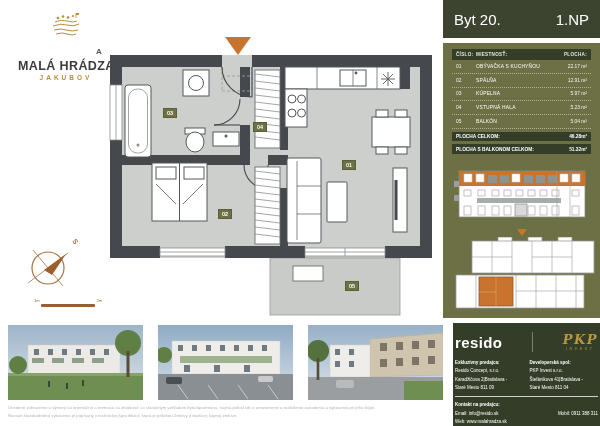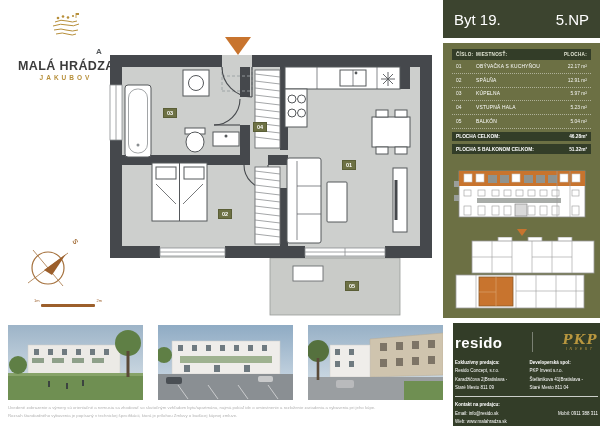--- a/index.html
+++ b/index.html
@@ -222,22 +222,22 @@
   <div class="compass-s">S</div>
 </div>
 <div class="scalebar">
   <span class="lab l">1m</span>
   <span class="lab r">2m</span>
   <div class="bar"></div>
 </div>
 
 <div class="rpanel">
   <div class="rhead">
-    <span>Byt 19.</span>
-    <span>5.NP</span>
+    <span>Byt 20.</span>
+    <span>1.NP</span>
   </div>
   <div class="rbody">
     <div class="thead">
       <span class="c1">ČÍSLO:</span>
       <span class="c2">MIESTNOSŤ:</span>
       <span class="c3">PLOCHA:</span>
     </div>
     <div class="trow">
       <span class="c1">01</span>
       <span class="c2">OBÝVAČKA S KUCHYŇOU</span>

